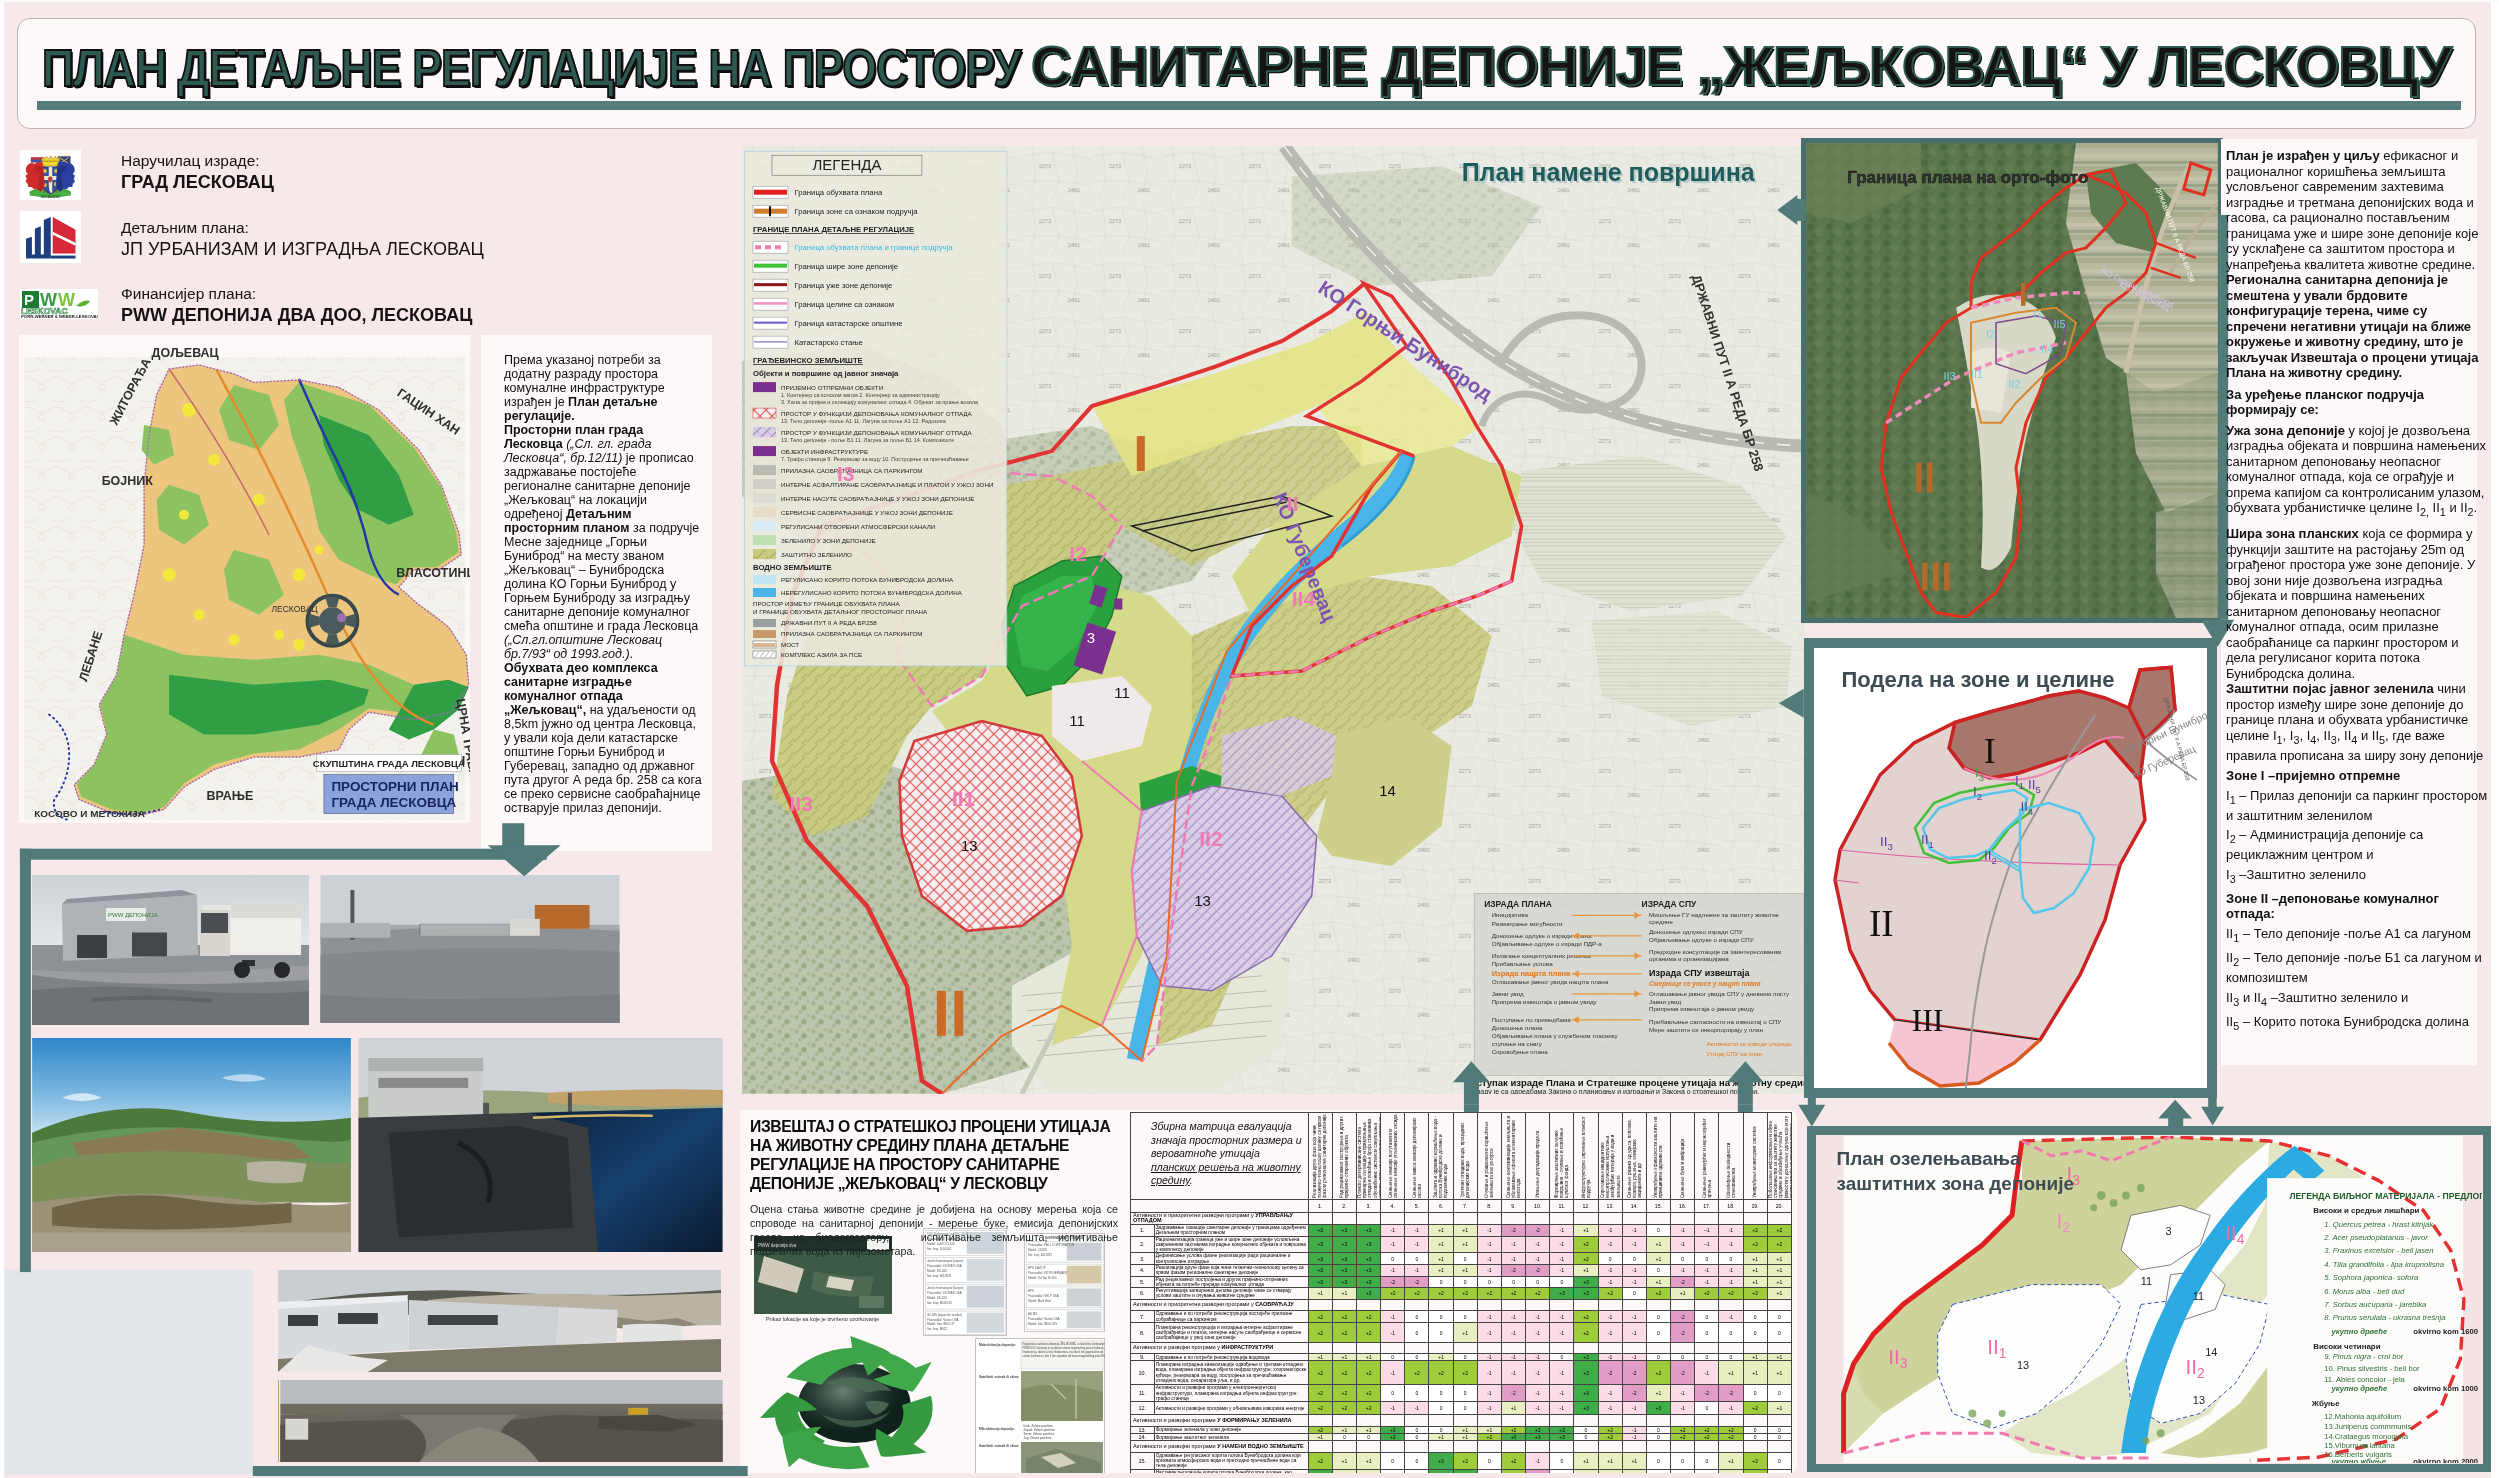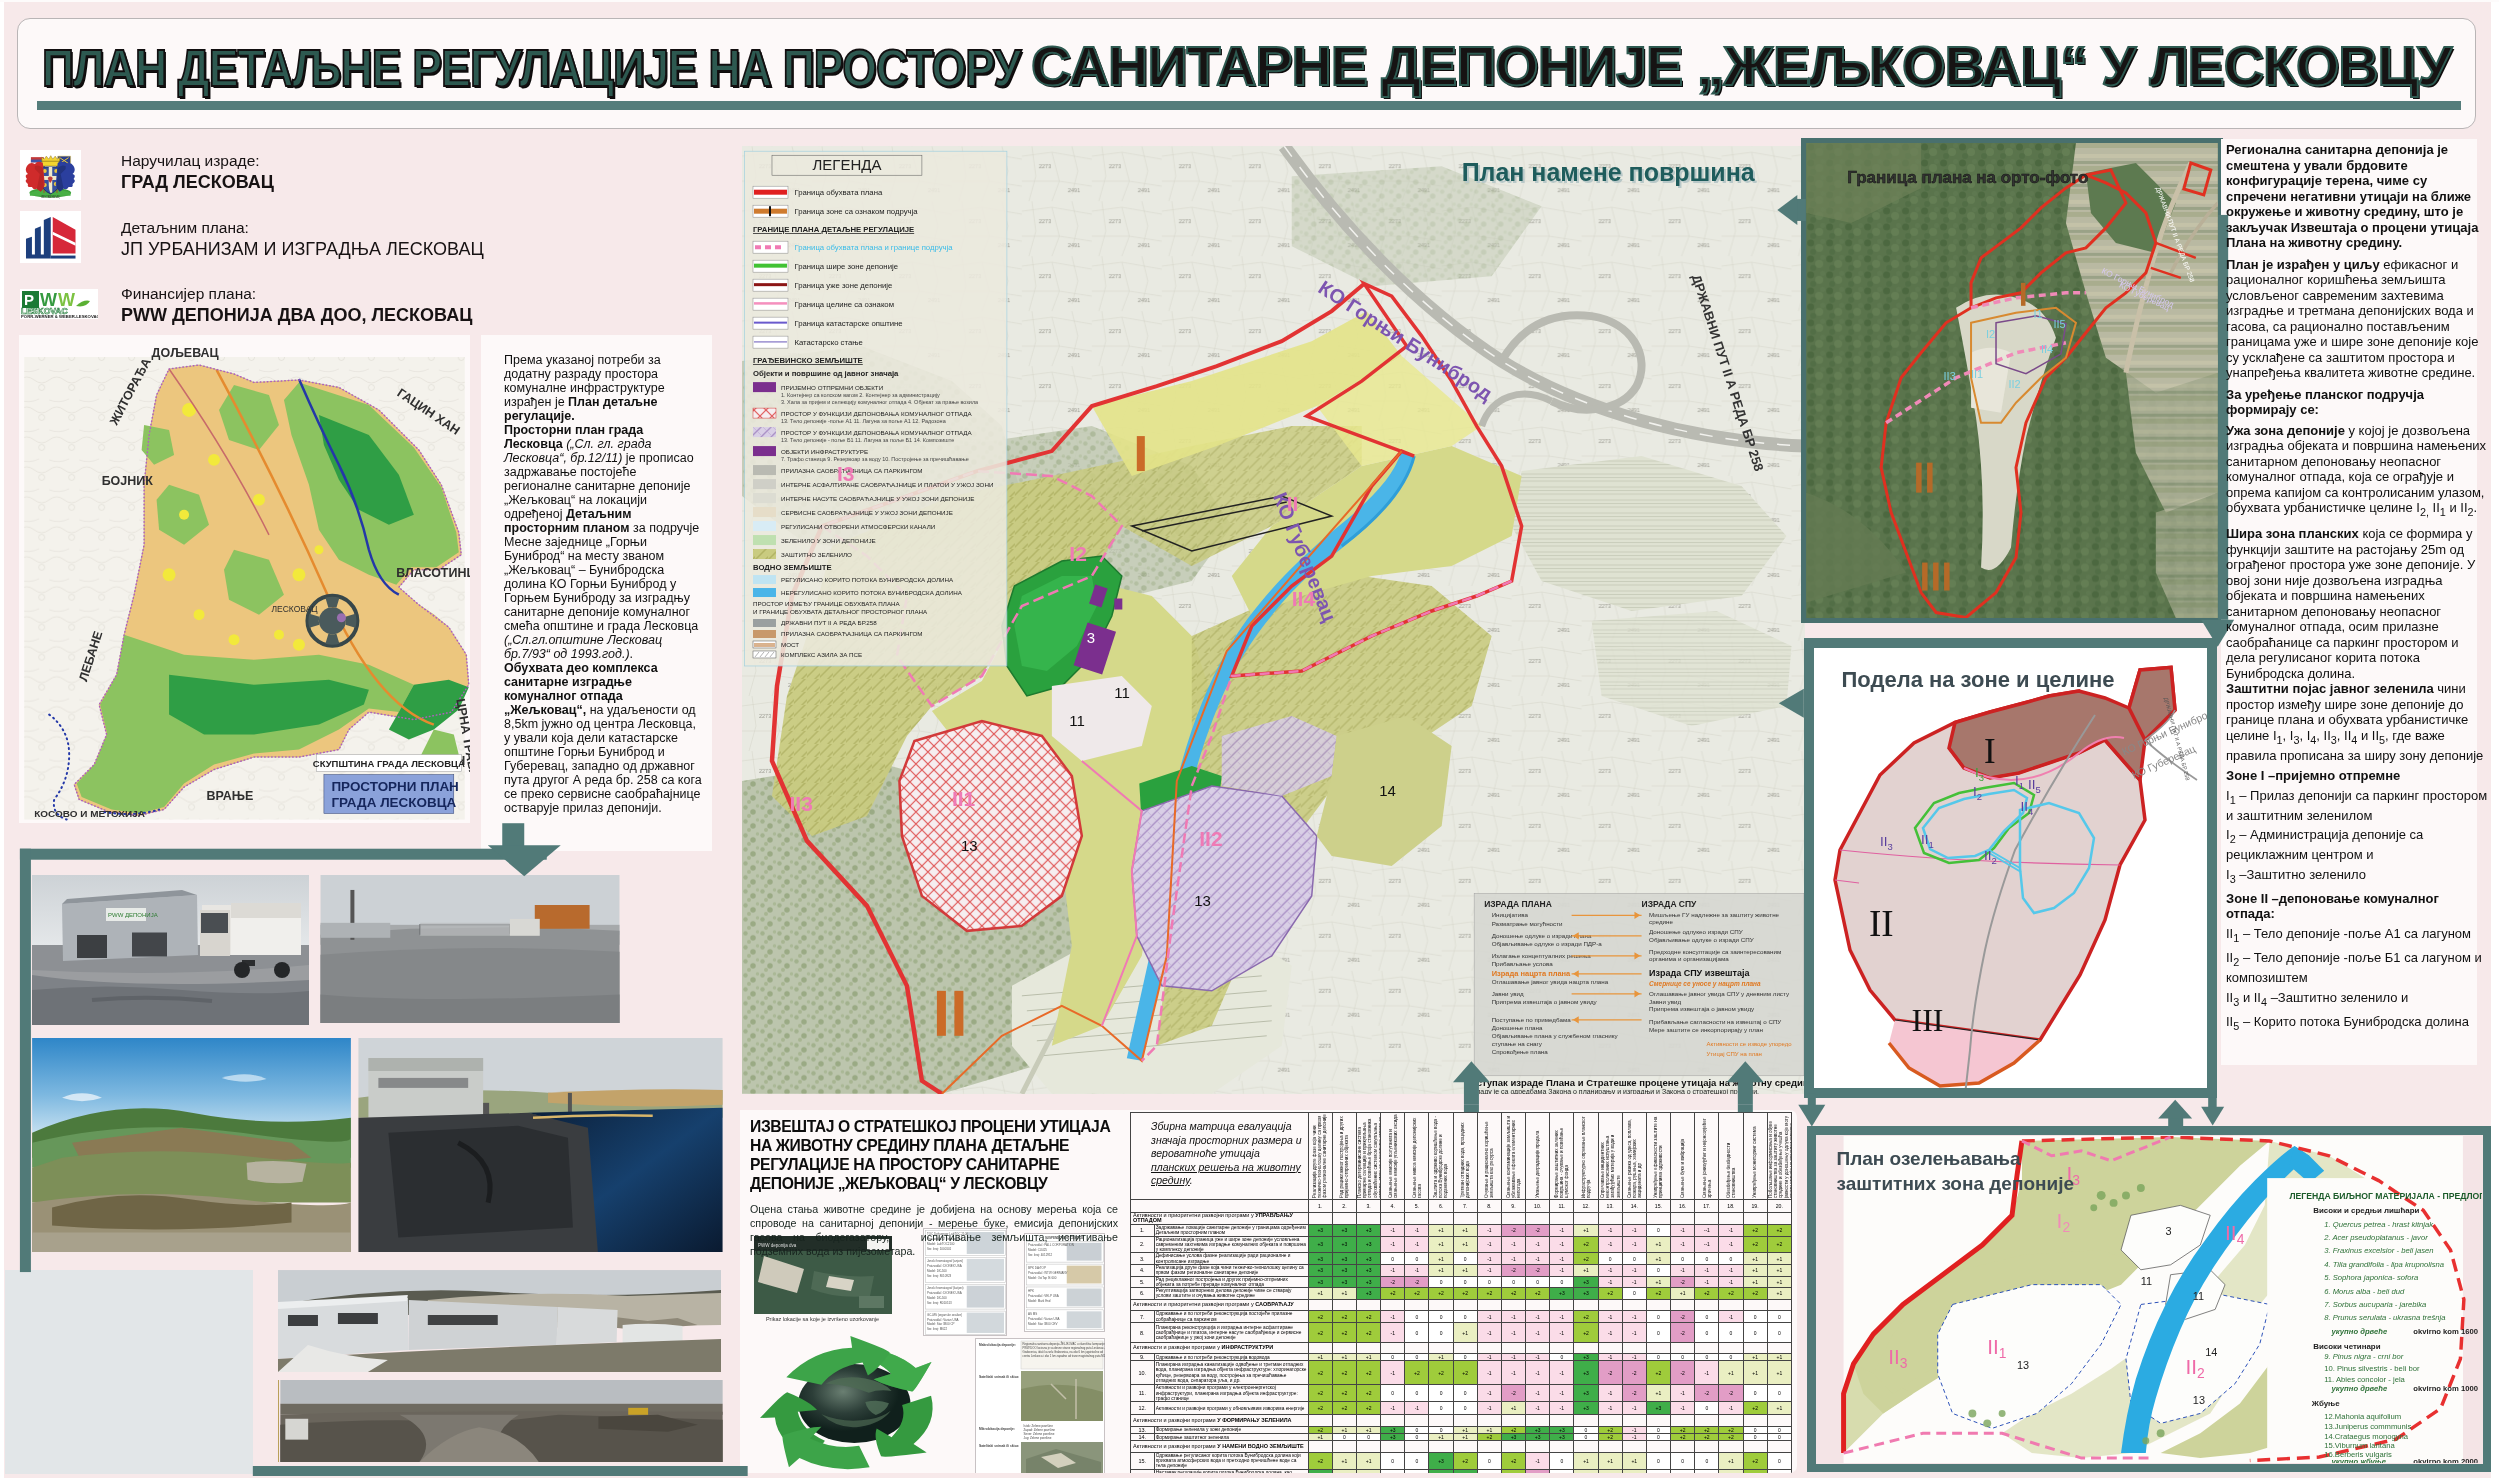--- a/index.html
+++ b/index.html
@@ -484,22 +484,22 @@
           <text x="405" y="490">II2</text>
 </g>
 <text x="590" y="260" font-size="17" fill="#d5c8f0" transform="rotate(26 590 260)">КО Горњи Буниброд</text>
 <text x="625" y="288" font-size="17" fill="#d5c8f0" transform="rotate(26 625 288)">КО Губеревац</text>
 <text x="700" y="90" font-size="13" fill="#fff" transform="rotate(70 700 90)">ДРЖАВНИ ПУТ II А РЕДА БР 258</text>
 </svg>
     </div>
 
 <div class="abs panel" style="left:2221px;top:139px;width:256px;height:926px"></div>
 <div class="abs" id="rcol" style="left:2226px;top:142px;width:262px;font-size:13px;line-height:15.5px;color:#101010;z-index:6">
+<p style="margin-top:6px"><b>План је израђен у циљу</b> ефикасног и рационалног коришћења земљишта условљеног савременим захтевима изградње и третмана депонијских вода и гасова, са рационално постављеним границама уже и шире зоне депоније које су усклађене са заштитом простора и унапређења квалитета животне средине.</p>
 <p style="font-weight:bold">Регионална санитарна депонија је смештена у ували брдовите конфигурације терена, чиме су спречени негативни утицаји на ближе окружење и животну средину, што је закључак Извештаја о процени утицаја Плана на животну средину.</p>
-<p style="margin-top:6px"><b>План је израђен у циљу</b> ефикасног и рационалног коришћења земљишта условљеног савременим захтевима изградње и третмана депонијских вода и гасова, са рационално постављеним границама уже и шире зоне депоније које су усклађене са заштитом простора и унапређења квалитета животне средине.</p>
 <p style="margin-top:6px;font-weight:bold">За уређење планског подручја формирају се:</p>
 <p style="margin-top:5px"><b>Ужа зона депоније</b> у којој је дозвољена изградња објеката и површина намењених санитарном депоновању неопасног комуналног отпада, која се ограђује и опрема капијом са контролисаним улазом, обухвата урбанистичке целине I<sub>2,</sub> II<sub>1</sub> и II<sub>2</sub>.</p>
 <p style="margin-top:6px"><b>Шира зона планских</b> која се формира у функцији заштите на растојању 25m од ограђеног простора уже зоне депоније. У овој зони није дозвољена изградња објеката и површина намењених санитарном депоновању неопасног комуналног отпада, осим прилазне саобраћанице са паркинг простором и дела регулисаног корита потока Бунибродска долина.</p>
 <p><b>Заштитни појас јавног зеленила</b> чини простор између шире зоне депоније до границе плана и  обухвата урбанистичке целине I<sub>1</sub>, I<sub>3</sub>, I<sub>4</sub>, II<sub>3</sub>, II<sub>4</sub> и II<sub>5</sub>, где важе правила прописана за ширу зону депоније</p>
 <p style="margin-top:5px;font-weight:bold">Зоне I –пријемно отпремне</p>
 <p style="margin-top:4px">I<sub>1</sub> – Прилаз депонији са паркинг простором и заштитним зеленилом</p>
 <p style="margin-top:4px">I<sub>2</sub> – Администрација депоније са рециклажним центром и</p>
 <p style="margin-top:4px">I<sub>3</sub> –Заштитно зеленило</p>
 <p style="margin-top:4px;font-weight:bold">Зоне II –депоновање комуналног отпада:</p>
 <p style="margin-top:4px">II<sub>1</sub> – Тело депоније -поље А1 са лагуном</p>

